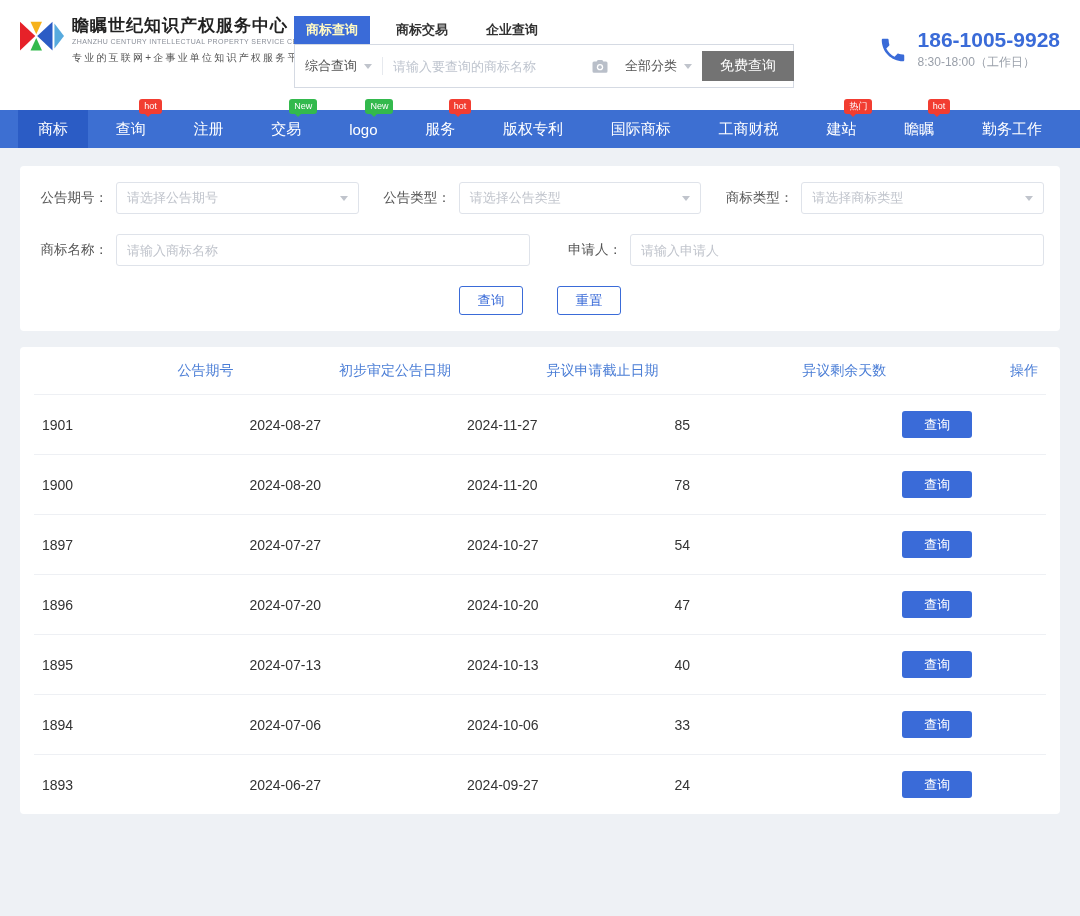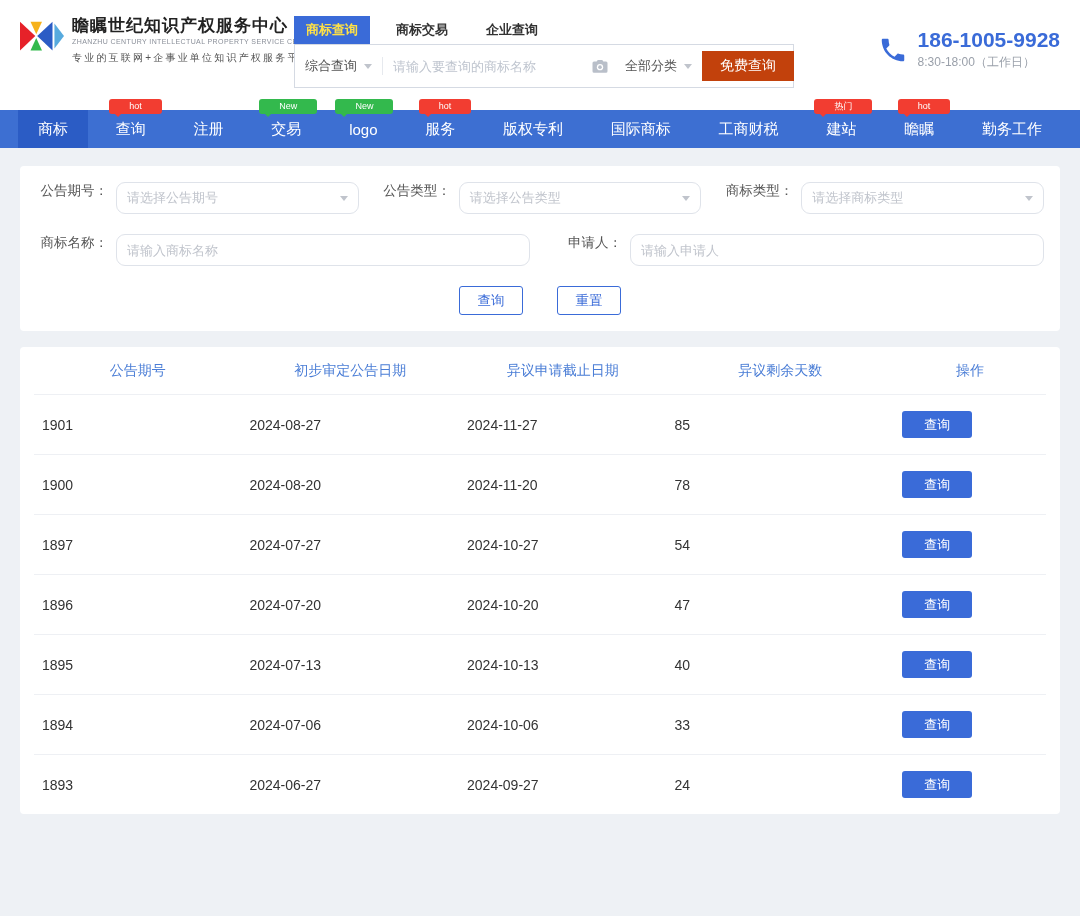--- a/index.html
+++ b/index.html
@@ -23,21 +23,21 @@
   }
   .logo-block { display: flex; align-items: flex-start; width: 268px; cursor: pointer; }
   .logo-icon { width: 44px; height: 42px; margin-right: 8px; flex-shrink: 0; }
   .logo-title { font-size: 17px; font-weight: bold; color: #222; letter-spacing: 1px; line-height: 1.2; }
   .logo-subtitle { font-size: 7px; color: #8a8f99; letter-spacing: .4px; margin-top: 2px; white-space: nowrap; }
   .logo-tagline { font-size: 10px; color: #555; letter-spacing: 2.2px; margin-top: 6px; white-space: nowrap; }
 
   .search-block { margin-left: 6px; width: 500px; }
   .search-tabs { display: flex; gap: 14px; }
   .tab { padding: 5px 12px; font-size: 13px; color: #333; cursor: pointer; font-weight: bold; }
-  .tab.active { background: #3a6bd8; color: #fde047; }
+  .tab.active { background: #3a6bd8; color: #fef9c3; }
   .search-bar {
     display: flex; align-items: center;
     border: 1px solid #d5dae3; height: 44px; background: #fff;
   }
   .search-category {
     display: flex; align-items: center; gap: 7px;
     padding: 0 10px; font-size: 13px; color: #555;
     border-right: 1px solid #e6e9ee; height: 18px; cursor: pointer; flex-shrink: 0;
   }
   .search-input {
@@ -45,21 +45,21 @@
     padding: 0 10px; font-size: 13px; color: #333; height: 100%;
   }
   .search-input::placeholder { color: #bfc5cf; }
   .camera-wrap { display: flex; align-items: center; padding: 0 6px; cursor: pointer; }
   .search-class {
     display: flex; align-items: center; gap: 7px;
     padding: 0 10px; font-size: 13px; color: #555; cursor: pointer; flex-shrink: 0;
   }
   .free-search-btn {
     height: 30px; margin: -1px -1px -1px 0; align-self: center;
-    background: #c2410c; color: #fff; border: none;
+    background: #737373; color: #fff; border: none;
     padding: 0 18px; font-size: 14px; cursor: pointer; flex-shrink: 0;
   }
   .chev {
     width: 0; height: 0;
     border-left: 4px solid transparent; border-right: 4px solid transparent;
     border-top: 5px solid #c0c4cc; display: inline-block;
   }
 
   .contact-block { margin-left: auto; display: flex; align-items: center; gap: 10px; padding-top: 12px; }
   .phone-icon { width: 30px; height: 30px; }
@@ -72,66 +72,66 @@
     display: flex; align-items: stretch; justify-content: space-between;
     padding: 0 18px; position: relative; z-index: 3;
   }
   .nav-item {
     position: relative; display: flex; align-items: center;
     padding: 0 20px; color: #fff; font-size: 15px; cursor: pointer; white-space: nowrap;
   }
   .nav-item.active { background: #2b5cc5; }
   .nav-badge {
     position: absolute; top: -11px; right: 4px;
-    font-size: 9px; line-height: 1; padding: 3px 20px;
+    font-size: 9px; line-height: 1; padding: 3px 5px;
     border-radius: 3px; color: #fff; white-space: nowrap;
   }
   .nav-badge.red { background: #f23d31; }
   .nav-badge.green { background: #33b94d; }
   .nav-badge::after {
     content: ""; position: absolute; left: 6px; top: 100%;
     border: 3px solid transparent;
   }
   .nav-badge.red::after { border-top-color: #f23d31; }
   .nav-badge.green::after { border-top-color: #33b94d; }
 
   
   .filter-card {
     background: #fff; margin: 18px 20px 0 20px; border-radius: 4px;
     padding: 16px 16px 16px 16px;
   }
   .filter-row { display: flex; gap: 20px; margin-bottom: 20px; }
-  .filter-field { flex: 1; display: flex; align-items: flex-start; min-width: 0; }
+  .filter-field { flex: 1; display: flex; align-items: center; min-width: 0; }
   .filter-label {
     width: 80px; text-align: right; font-size: 13.5px; color: #555;
     flex-shrink: 0; padding-right: 8px; white-space: nowrap;
   }
   .filter-control {
     flex: 1; min-width: 0; height: 32px;
-    border: 1px solid #dfe3ea; border-radius: 9px; background: #fff;
+    border: 1px solid #dfe3ea; border-radius: 3px; background: #fff;
     font-size: 13px; padding: 0 10px;
   }
   div.filter-control {
     display: flex; align-items: center; justify-content: space-between;
     color: #c0c4cc; cursor: pointer;
   }
   input.filter-control { color: #333; outline: none; }
   input.filter-control::placeholder { color: #c0c4cc; }
   .filter-actions { display: flex; justify-content: center; gap: 34px; margin-top: 2px; }
   .outline-btn {
     width: 64px; height: 29px; background: #fff;
     border: 1px solid #3a6bd8; color: #3a6bd8;
     font-size: 13.5px; border-radius: 3px; cursor: pointer;
   }
 
   
   .table-card { background: #fff; margin: 16px 20px 20px 20px; border-radius: 4px; padding: 0 14px; }
   table { width: 100%; border-collapse: collapse; }
   thead th {
-    text-align: center; color: #4a7dd6; font-weight: normal;
+    text-align: right; color: #4a7dd6; font-weight: normal;
     font-size: 14px; padding: 15px 8px 14px 8px;
   }
   tbody td {
     font-size: 14px; color: #333; padding: 16px 8px;
     border-top: 1px solid #eef0f4;
   }
   .action-btn {
     width: 70px; height: 27px; background: #3a6bd8; color: #fff;
     border: none; border-radius: 3px; font-size: 13px; cursor: pointer;
   }

